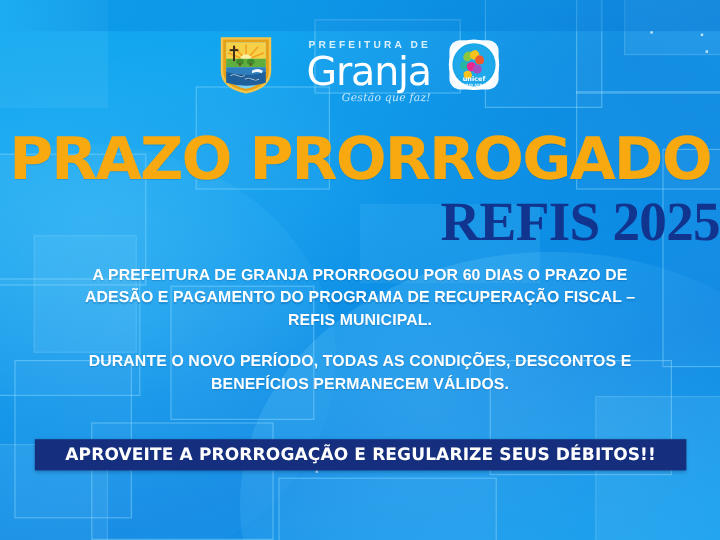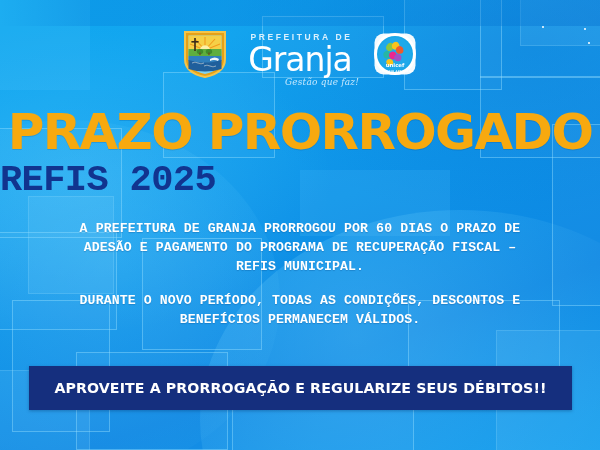--- a/index.html
+++ b/index.html
@@ -48,21 +48,21 @@
   .sq.plain { border: none; background: rgba(150,225,255,.10); }
   .dot { position: absolute; width: 2px; height: 2px; background: rgba(255,255,255,.75); }
 
   
   .header {
     position: absolute; top: 28px; left: 0; right: 0;
     display: flex; align-items: center; justify-content: center; gap: 13px;
     height: 52px;
   }
   .crest { width: 46px; height: 50px; display: block; }
-  .brand { display: flex; flex-direction: column; align-items: center; line-height: 1; margin-top: 12px; }
+  .brand { display: flex; flex-direction: column; align-items: flex-end; line-height: 1; margin-top: 12px; }
   .brand-pre {
     font-size: 8.5px; letter-spacing: 2.6px; color: #eaf7ff; font-weight: 700;
     text-transform: uppercase; margin-bottom: 1px; margin-left: 3px; opacity: .92;
   }
   .brand-main {
     font-size: 33px; font-weight: 400; color: #ffffff; letter-spacing: -1px;
     font-family: "DejaVu Sans", sans-serif;
   }
   .brand-sub {
     font-size: 9px; color: #d9f0ff; font-style: italic; margin-top: 2px; margin-left: 4px;
@@ -77,49 +77,49 @@
     font-weight: 700;
     font-size: 49px;
     line-height: 1;
     letter-spacing: -1.6px;
     color: #f7a90f;
     transform: scaleX(1.02);
     text-shadow: 0 1px 0 rgba(0,60,120,.18);
     white-space: nowrap;
   }
   .subhead {
-    position: absolute; top: 162px; left: 0; right: 0; text-align: left;
-    font-family: Liberation Mono, monospace;
-    font-weight: 700;
-    font-size: 37px;
+    position: absolute; top: 162px; left: 0; right: 0; text-align: right;
+    font-family: Liberation Serif, serif;
+    font-weight: 700;
+    font-size: 46px;
     line-height: 1;
     letter-spacing: -.6px;
     color: #11348f;
     white-space: nowrap;
   }
 
   
   .body-copy {
     position: absolute; left: 50%; transform: translateX(-50%);
     width: 470px; text-align: center;
     color: #ffffff;
-    font-family: Liberation Mono, monospace;
+    font-family: Liberation Sans, sans-serif;
     font-weight: 700;
     font-size: 13.2px;
     line-height: 19px;
     letter-spacing: .1px;
     text-shadow: 0 1px 1px rgba(0,60,120,.25);
   }
   .para1 { top: 219px; }
   .para2 { top: 291px; }
 
   
   .cta {
     position: absolute; left: 29px; top: 366px;
-    width: 543px; height: 44px;
+    width: 543px; height: 26px;
     background: #152f7e;
     display: flex; align-items: center; justify-content: center;
     box-shadow: 0 1px 3px rgba(0,40,90,.35);
   }
   .cta-text {
     color: #ffffff;
     font-family: "DejaVu Sans", sans-serif;
     font-weight: 700;
     font-size: 14.2px;
     letter-spacing: .1px;

